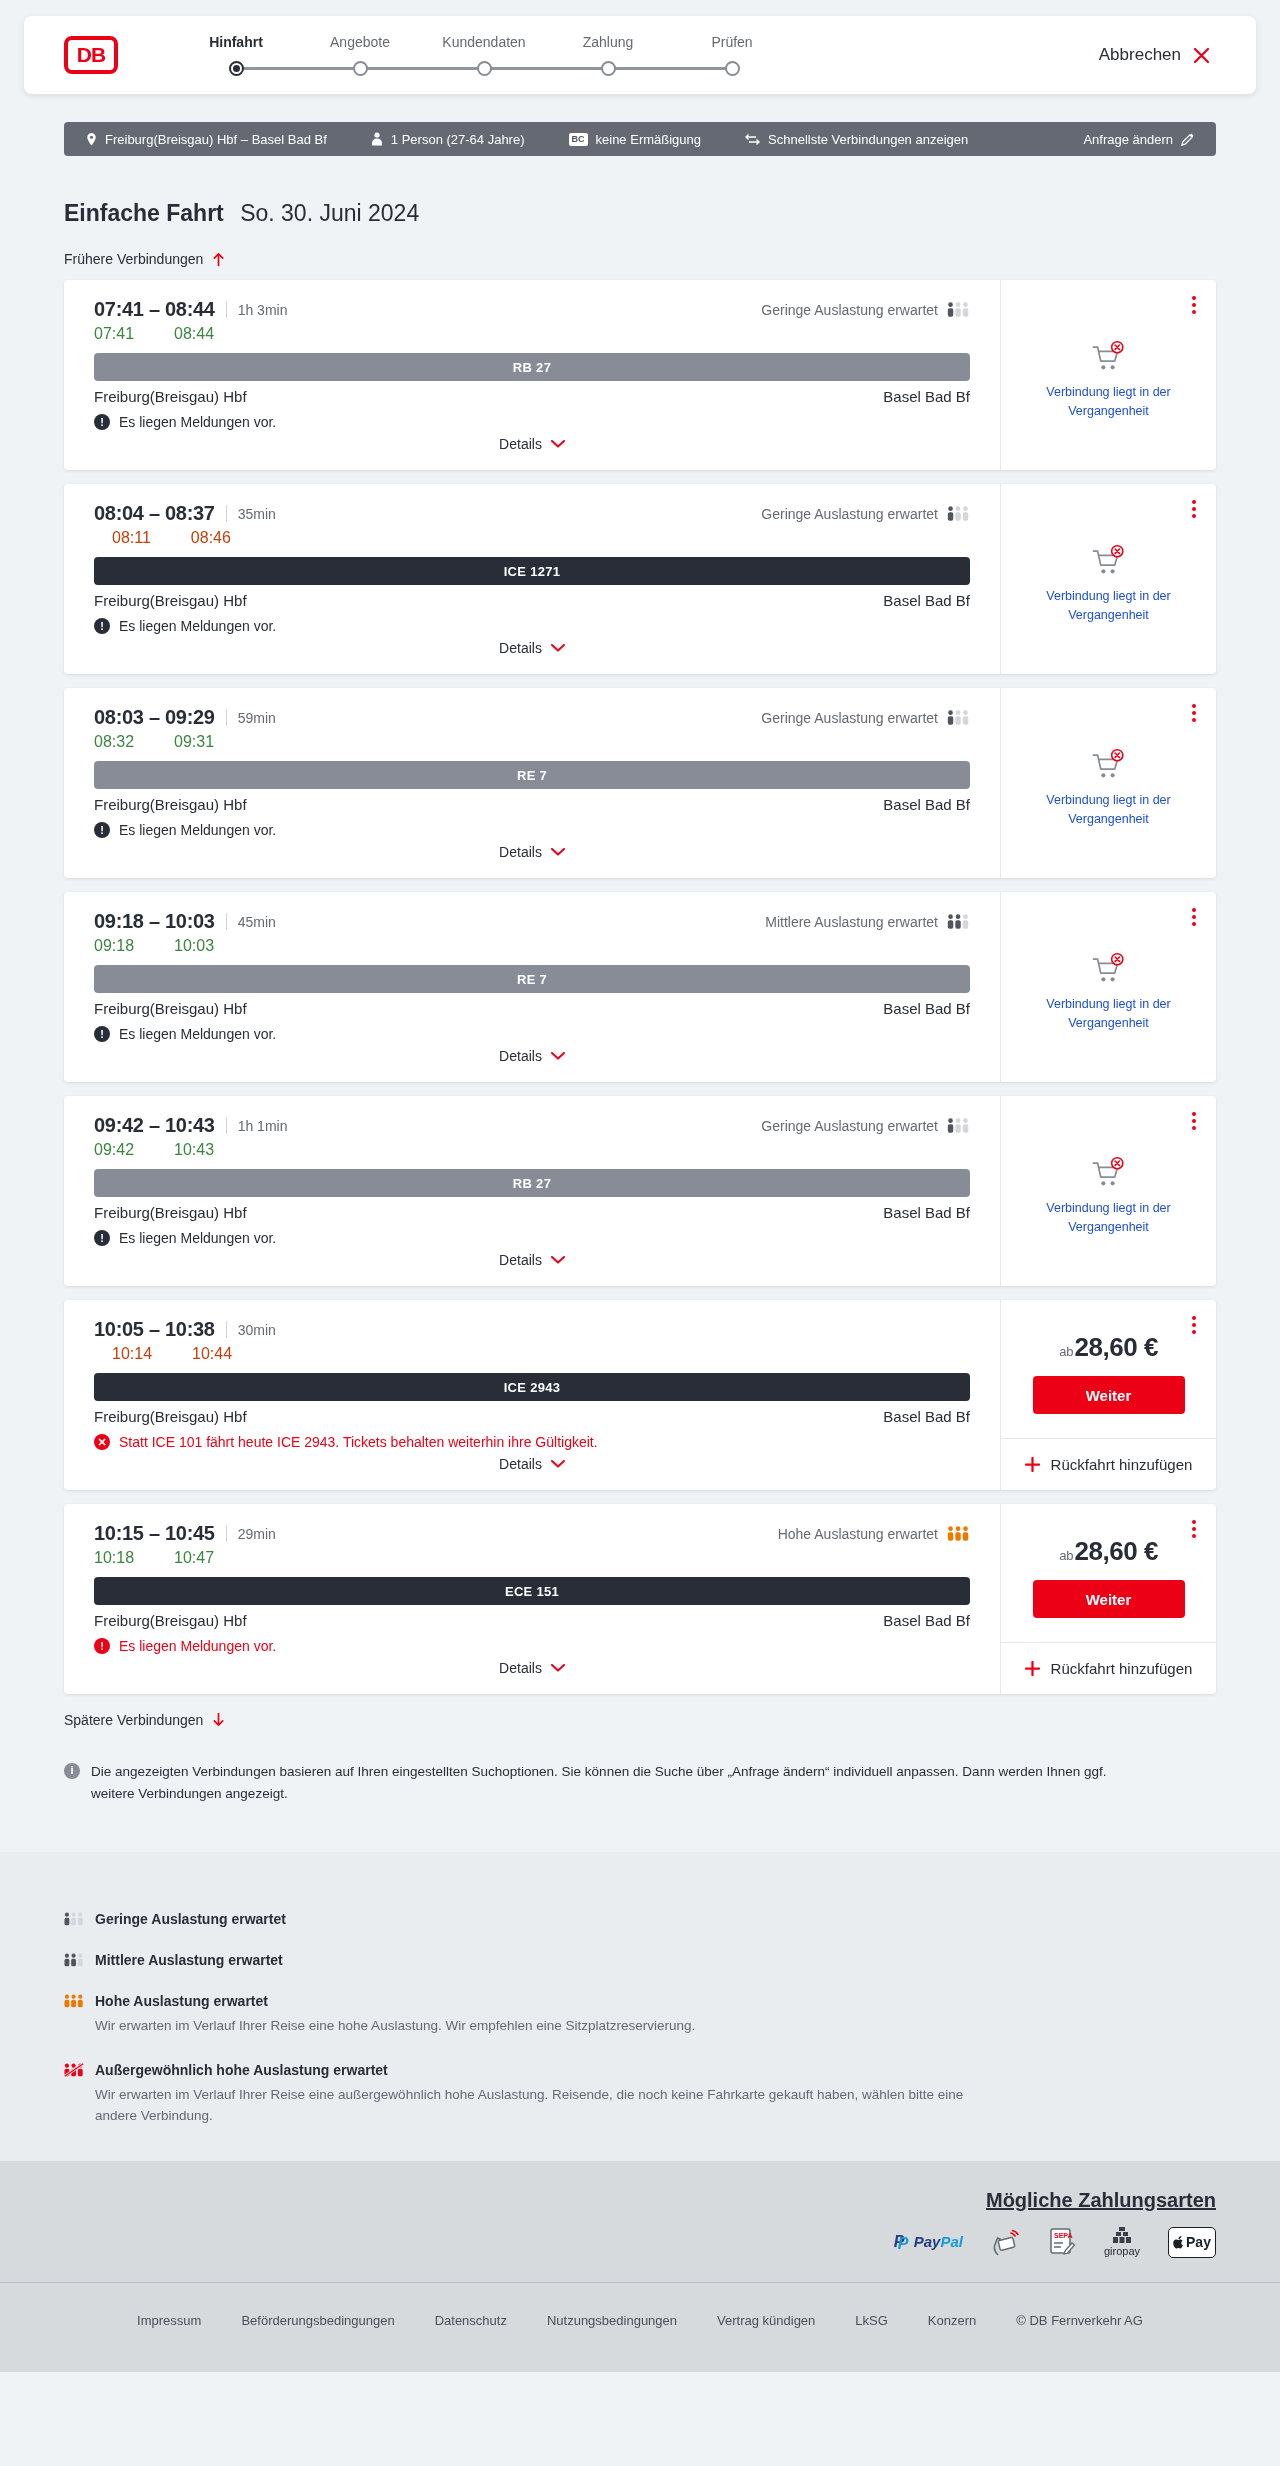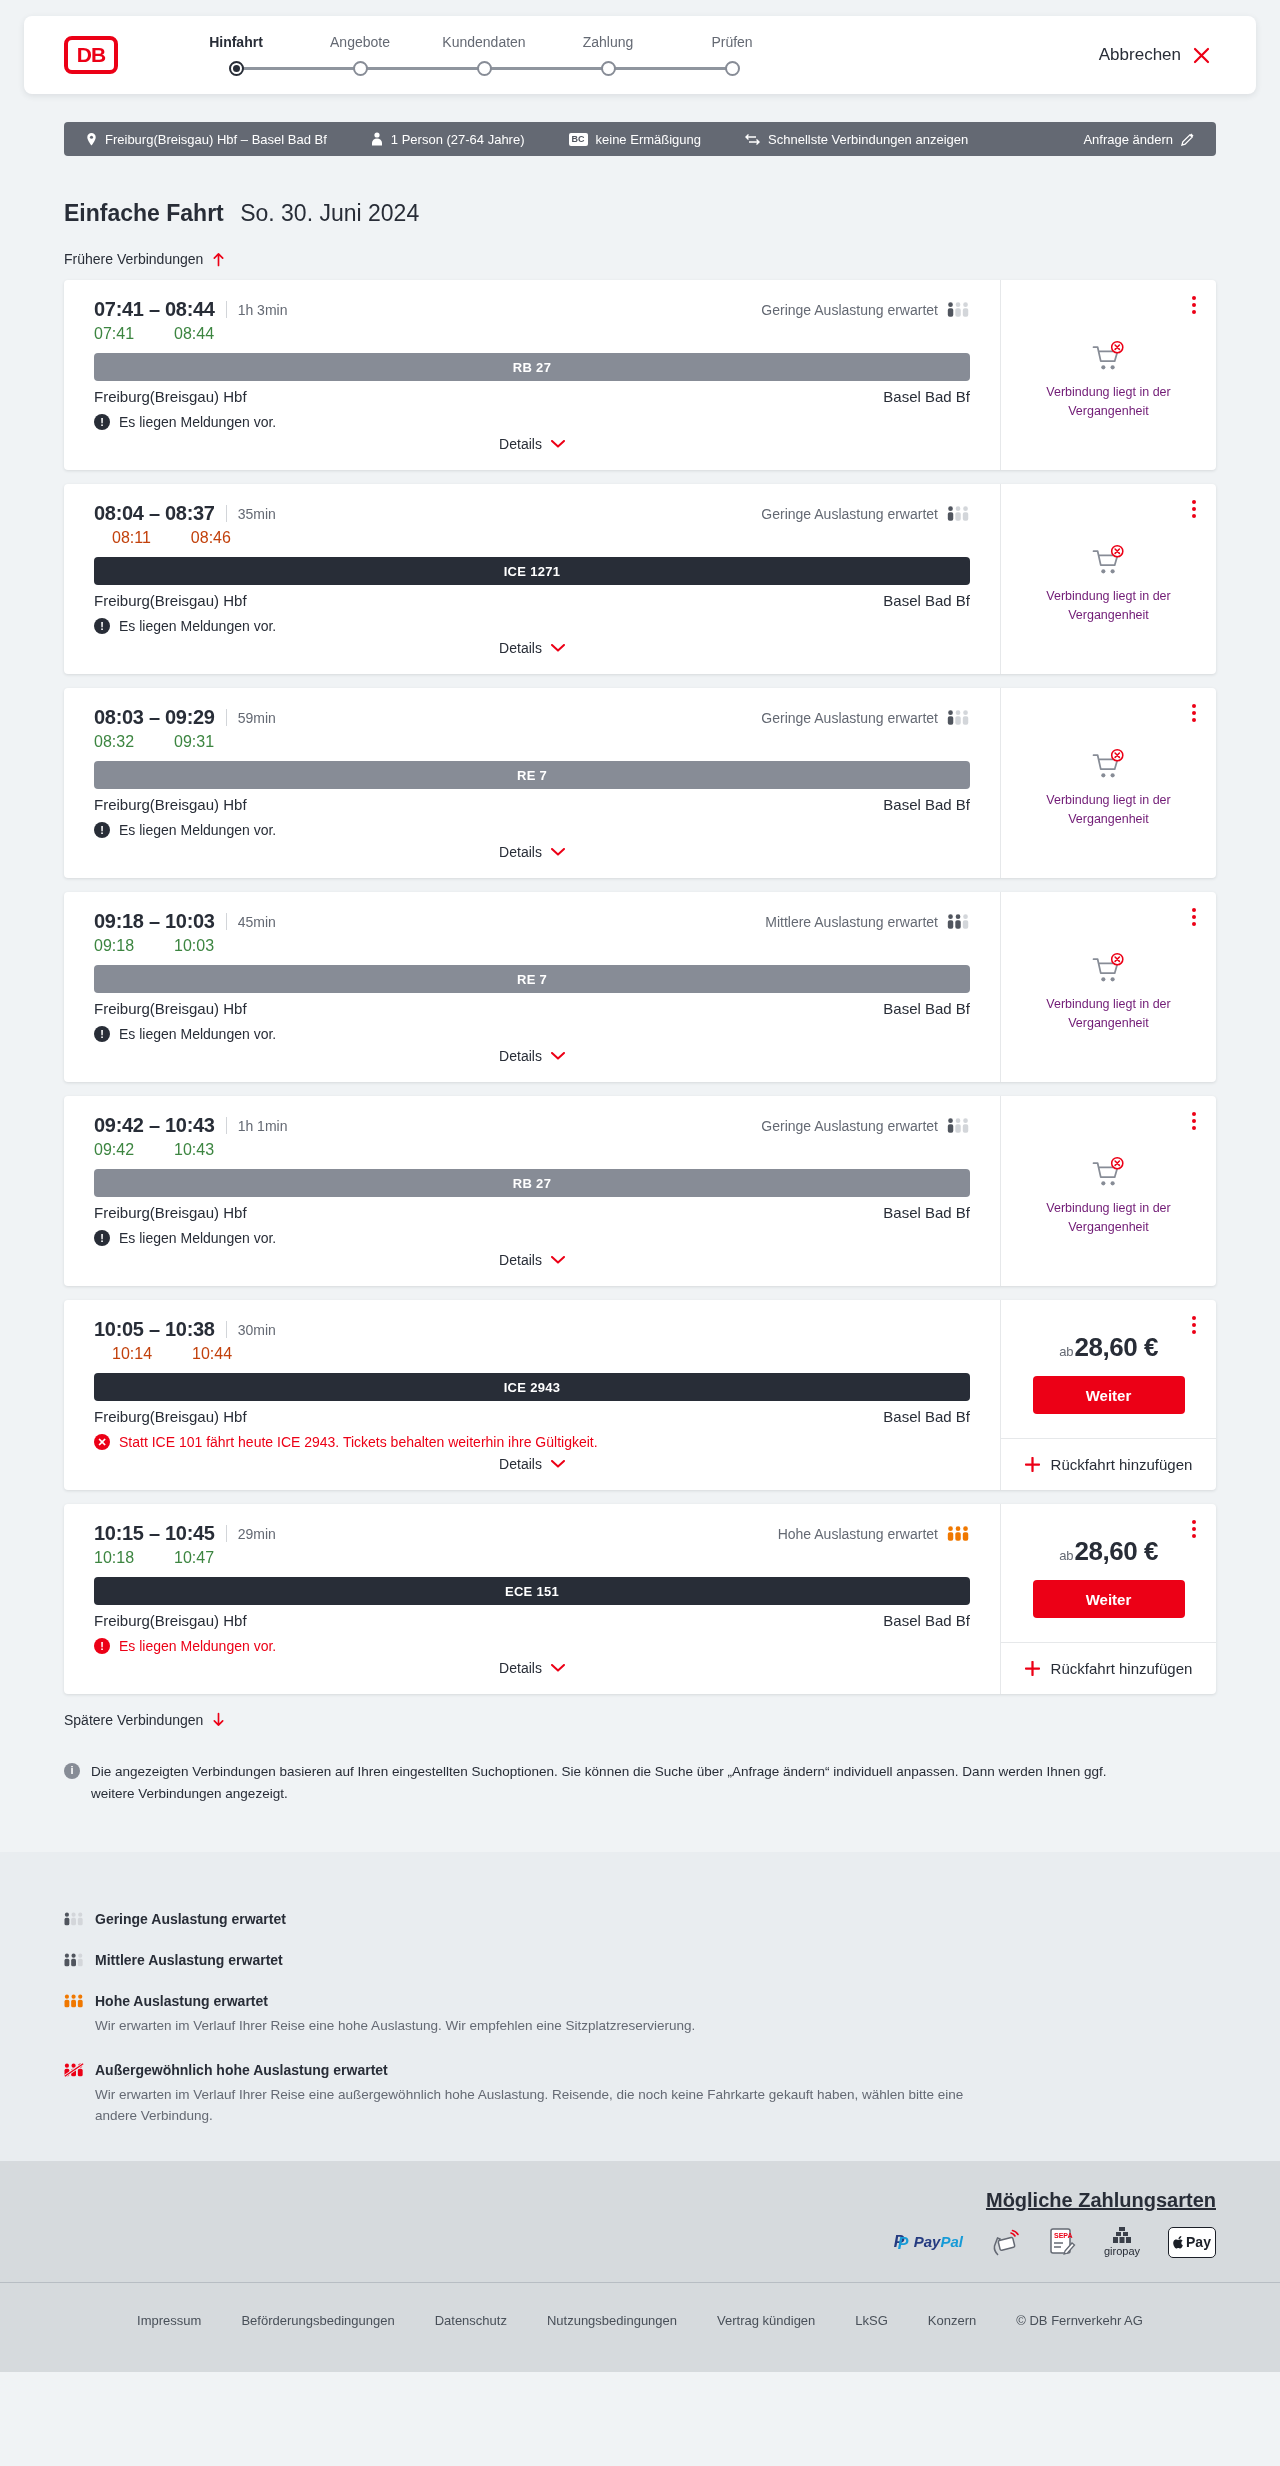--- a/index.html
+++ b/index.html
@@ -54,21 +54,21 @@
   .occ .slash{display:none;}
   .occ.low  .p1{fill:#50555e;}
   .occ.mid  .p1,.occ.mid .p2{fill:#50555e;}
   .occ.high .p{fill:#f07800;}
   .occ.extreme .p{fill:#ec0016;}
   .occ.extreme .slash{display:inline;}
   
   .card-side{width:216px;border-left:1px solid #e6e8ea;position:relative;display:flex;flex-direction:column;}
   .kebab{position:absolute;top:12px;right:16px;display:flex;flex-direction:column;gap:3px;padding:4px;background:none;border:none;cursor:pointer;}
   .kebab i{width:4px;height:4px;border-radius:50%;background:#ec0016;}
-  .past-panel{flex:1;display:flex;flex-direction:column;align-items:center;justify-content:center;gap:10px;padding:10px 26px 0;text-align:center;color:#701a75;font-size:12.5px;line-height:1.45;}
+  .past-panel{flex:1;display:flex;flex-direction:column;align-items:center;justify-content:center;gap:10px;padding:10px 26px 0;text-align:center;color:#1d4ed8;font-size:12.5px;line-height:1.45;}
   .price-panel{flex:1;display:flex;flex-direction:column;}
   .price-row{margin-top:32px;text-align:center;}
   .ab{font-size:13px;color:#646973;margin-right:1px;}
   .price{font-size:26px;font-weight:800;letter-spacing:-0.5px;}
   .weiter-btn{margin:13px auto 0;width:152px;height:38px;background:#ec0016;color:#fff;font-weight:bold;font-size:15px;border:none;border-radius:4px;font-family:inherit;cursor:pointer;}
   .add-return{margin-top:auto;border-top:1px solid #e6e8ea;height:52px;display:flex;align-items:center;justify-content:center;gap:11px;font-size:15px;color:#282d37;background:none;border-left:none;border-right:none;border-bottom:none;font-family:inherit;cursor:pointer;width:100%;}
   
   .note{margin:32px 64px 0;display:flex;gap:11px;font-size:13.5px;line-height:1.6;max-width:1085px;}
   .note-icon{width:16px;height:16px;min-width:16px;border-radius:50%;background:#878c96;color:#fff;font-size:11px;font-weight:bold;display:flex;align-items:center;justify-content:center;margin-top:2px;font-style:normal;}
   

